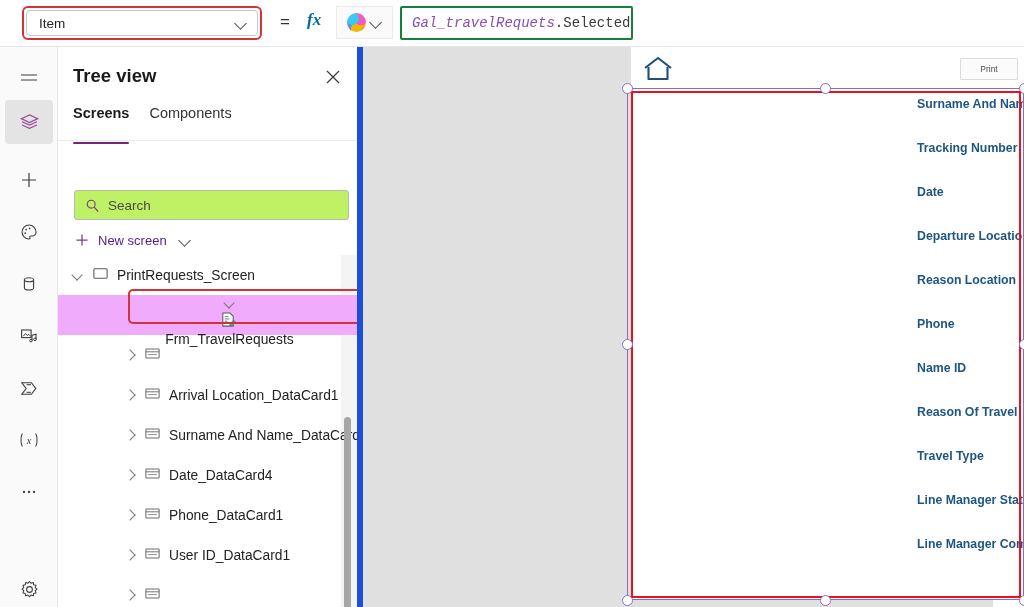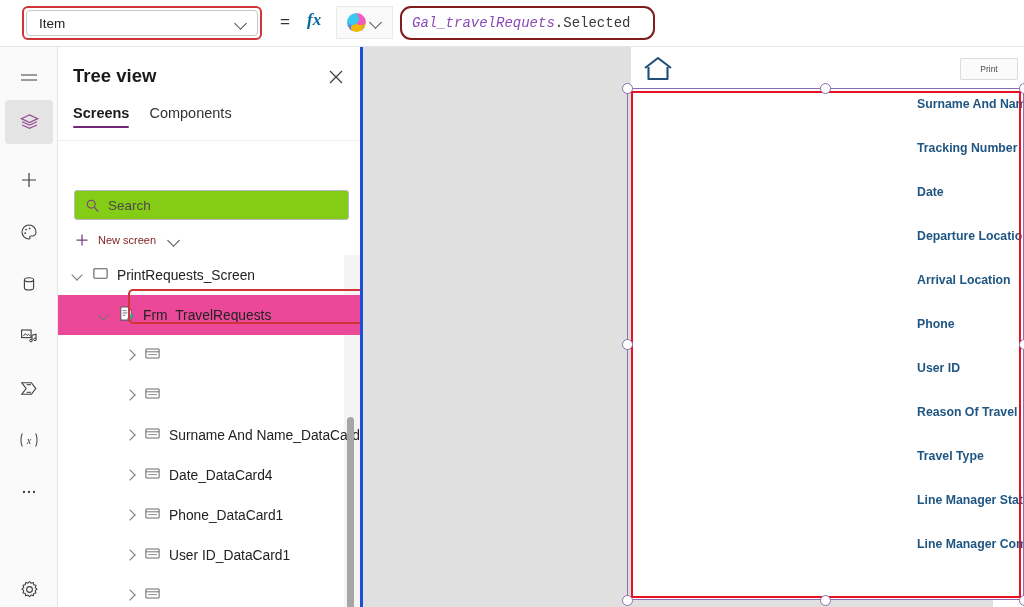--- a/index.html
+++ b/index.html
@@ -59,22 +59,22 @@
   }
   .copilot-swirl {
     width: 19px; height: 19px; border-radius: 50%;
     background:
       radial-gradient(circle at 30% 30%, #3bc9f0 0%, #3bc9f0 32%, transparent 33%),
       radial-gradient(circle at 72% 36%, #f25cc1 0%, #f25cc1 30%, transparent 31%),
       radial-gradient(circle at 50% 78%, #f2b705 0%, #f2b705 30%, transparent 31%),
       conic-gradient(from 200deg, #7a5cf0, #3bc9f0, #f25cc1, #f2b705, #7a5cf0);
   }
   .formula-input-wrap {
-    position: absolute; left: 400px; top: 6px; width: 255px; height: 34px;
-    border: 2px solid #7f1d1d; border-radius: 11px; background: #fff;
+    position: absolute; left: 400px; top: 6px; width: 233px; height: 34px;
+    border: 2px solid #15803d; border-radius: 2px; background: #fff;
   }
   .formula-text {
     position: absolute; left: 0; top: 0; right: 0; bottom: 0;
     display: flex; align-items: center; padding-left: 10px;
     font-family: "Liberation Mono", monospace;
     font-size: 14px; white-space: nowrap; overflow: hidden;
   }
   .tok-ident { color: #8a4ab5; font-style: italic; }
   .tok-dot   { color: #333; }
   .tok-prop  { color: #3a3a3a; }
@@ -92,69 +92,69 @@
     position: absolute; left: 5px; width: 48px; height: 44px;
     display: flex; align-items: center; justify-content: center;
     cursor: pointer; border-radius: 4px;
   }
   .rail-btn.active { background: #e4e4e4; }
   .rail-icon { display: block; }
 
   
   .tree-panel {
     position: absolute; left: 58px; top: 47px; width: 305px; height: 560px;
-    background: #ffffff; border-right: 3px solid #1d4ed8;
+    background: #ffffff; border-right: 6px solid #1d4ed8;
     overflow: hidden;
   }
   .tree-title {
     position: absolute; left: 15px; top: 18px;
     font-size: 18.5px; font-weight: 600; color: #1a1a1a;
   }
   .tree-close {
     position: absolute; right: 14px; top: 20px;
     width: 20px; height: 20px; cursor: pointer;
   }
   .tabs-row {
     position: absolute; left: 15px; top: 58px; display: flex; gap: 20px;
   }
   .tab {
     position: relative; font-size: 14.5px; color: #333;
-    padding-bottom: 7px; cursor: pointer;
+    padding-bottom: 23px; cursor: pointer;
   }
   .tab.sel { font-weight: 700; color: #1a1a1a; }
   .tab.sel::after {
     content: ""; position: absolute; left: 0; bottom: 0;
     width: 100%; height: 2.5px; background: #742774; border-radius: 2px;
   }
   .tabs-underline {
     position: absolute; left: 0; top: 93px; width: 305px; height: 1px;
     background: #ececec;
   }
   .search-box {
     position: absolute; left: 16px; top: 143px; width: 275px; height: 30px;
-    border: 1px solid #b8b8b8; border-radius: 3px; background: #84cc16;
+    border: 1px solid #b8b8b8; border-radius: 3px; background: #bef264;
     display: flex; align-items: center; padding-left: 10px; gap: 8px;
     cursor: text;
   }
   .search-ph { font-size: 13.5px; color: #4b4b4b; }
   .new-screen {
     position: absolute; left: 16px; top: 180px; height: 26px;
     display: flex; align-items: center; gap: 8px; cursor: pointer;
   }
-  .ns-label { font-size: 11px; color: #7f1d1d; }
+  .ns-label { font-size: 13px; color: #4c1d95; }
 
   .tree-list {
     position: absolute; left: 0; top: 208px; width: 305px; height: 399px;
     overflow: hidden;
   }
   .tree-row {
     position: relative; height: 40px; display: flex; align-items: center;
     cursor: pointer;
   }
-  .tree-row.sel-row { background: #ec4899; }
+  .tree-row.sel-row { background: #f0abfc; flex-direction: column; }
   .tree-row .twisty {
     width: 16px; height: 16px; position: relative; flex: 0 0 auto;
   }
   .tw-right::before {
     content: ""; position: absolute; left: 4px; top: 4px;
     width: 7px; height: 7px;
     border-right: 1.3px solid #767676; border-top: 1.3px solid #767676;
     transform: rotate(45deg);
   }
   .tw-down::before {
@@ -390,20 +390,21 @@
               <path d="M4.2 10.2h9.5" stroke="#8a8a8a" stroke-width="1"></path>
             </svg></span>
         </div>
         <div class="tree-row" style="padding-left: 64px;">
           <span class="twisty tw-right"></span>
           <span class="node-icon"><svg width="17" height="17" viewBox="0 0 18 18">
               <rect x="2" y="4.2" width="14" height="9.6" rx="0.8" fill="none" stroke="#6a6a6a" stroke-width="1.1"></rect>
               <path d="M2 7.2h14" stroke="#6a6a6a" stroke-width="1"></path>
               <path d="M4.2 10.2h9.5" stroke="#8a8a8a" stroke-width="1"></path>
             </svg></span>
+          <span class="tree-label">Arrival Location_DataCard1</span>
         </div>
         <div class="tree-row" style="padding-left: 64px;">
           <span class="twisty tw-right"></span>
           <span class="node-icon"><svg width="17" height="17" viewBox="0 0 18 18">
               <rect x="2" y="4.2" width="14" height="9.6" rx="0.8" fill="none" stroke="#6a6a6a" stroke-width="1.1"></rect>
               <path d="M2 7.2h14" stroke="#6a6a6a" stroke-width="1"></path>
               <path d="M4.2 10.2h9.5" stroke="#8a8a8a" stroke-width="1"></path>
             </svg></span>
           <span class="tree-label">Surname And Name_DataCard1</span>
         </div>
@@ -467,27 +468,27 @@
           <div class="field-row">
             <span class="f-label">Tracking Number</span>
           </div>
           <div class="field-row">
             <span class="f-label">Date</span>
           </div>
           <div class="field-row">
             <span class="f-label">Departure Location</span>
           </div>
           <div class="field-row">
-            <span class="f-label">Arrival Location</span>
+            <span class="f-label">Reason Location</span>
           </div>
           <div class="field-row">
             <span class="f-label">Phone</span>
           </div>
           <div class="field-row">
-            <span class="f-label">User ID</span>
+            <span class="f-label">Name ID</span>
           </div>
           <div class="field-row">
             <span class="f-label">Reason Of Travel</span>
           </div>
           <div class="field-row">
             <span class="f-label">Travel Type</span>
           </div>
           <div class="field-row">
             <span class="f-label">Line Manager Status</span>
           </div>

